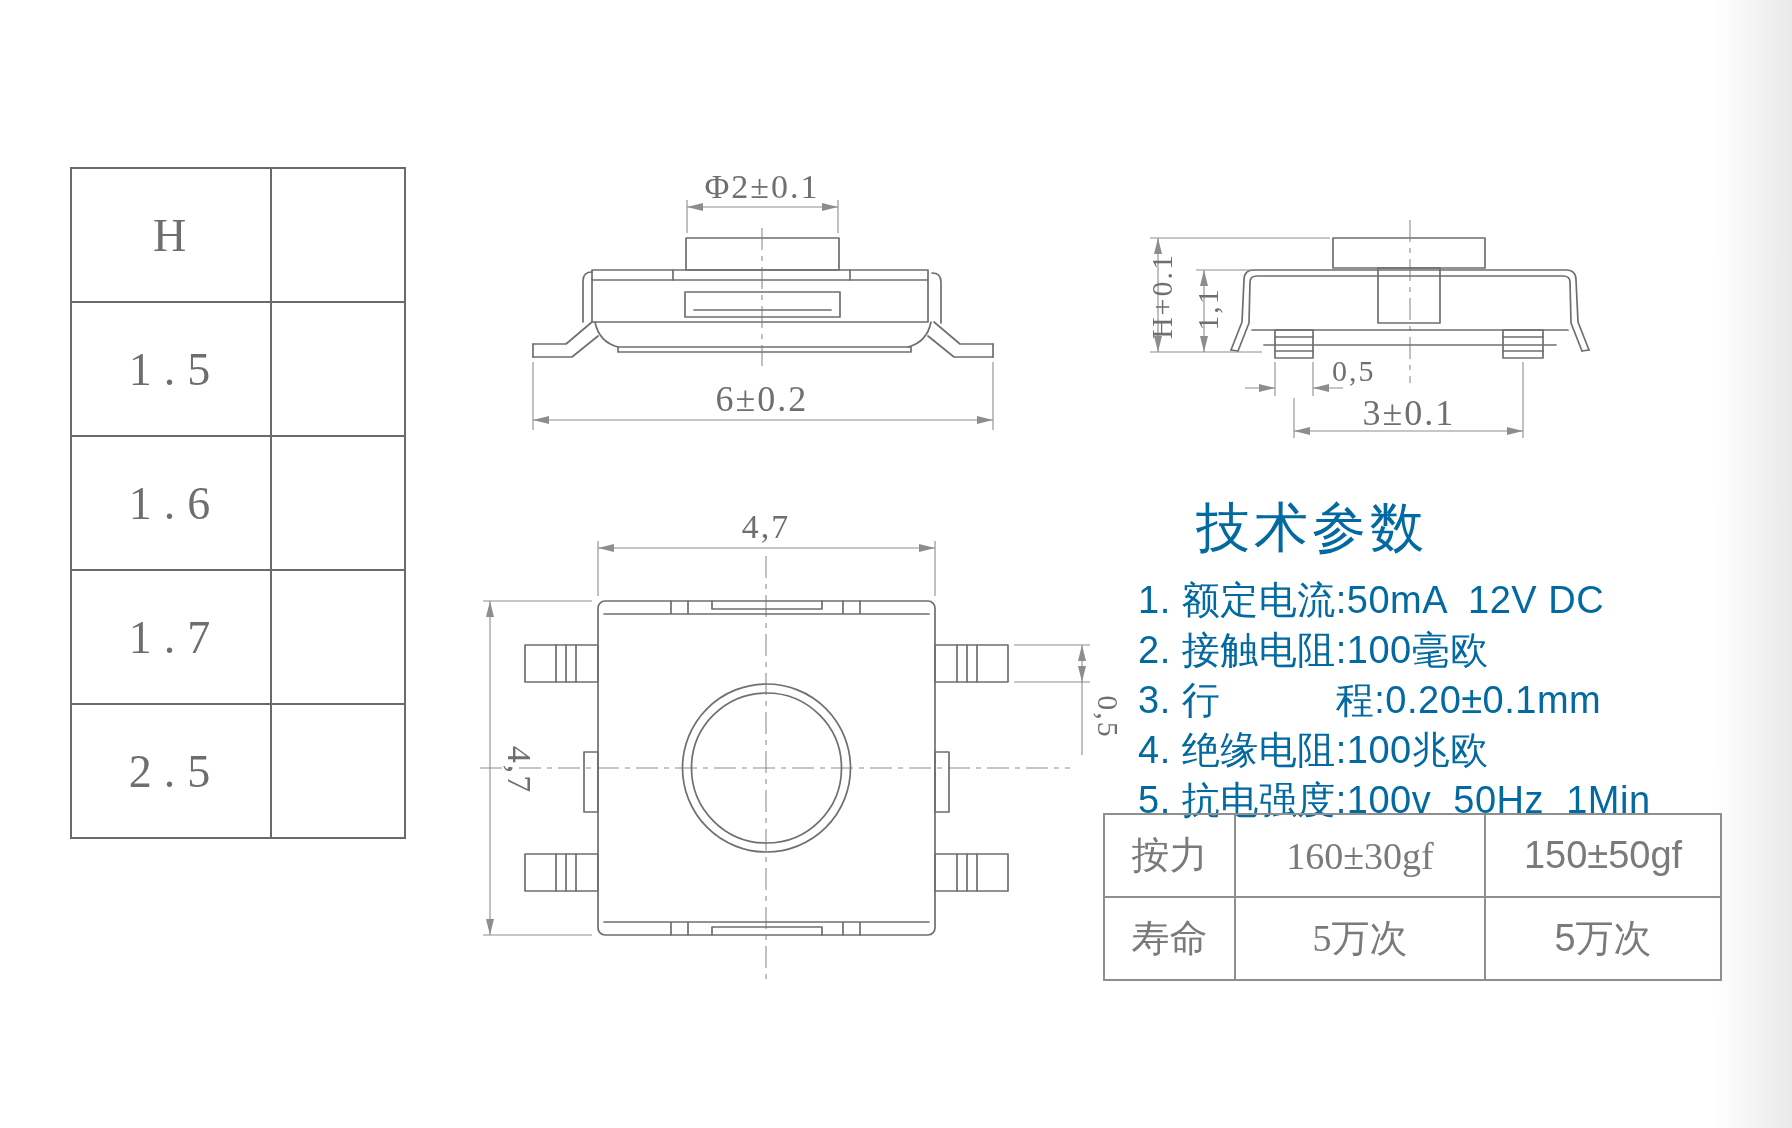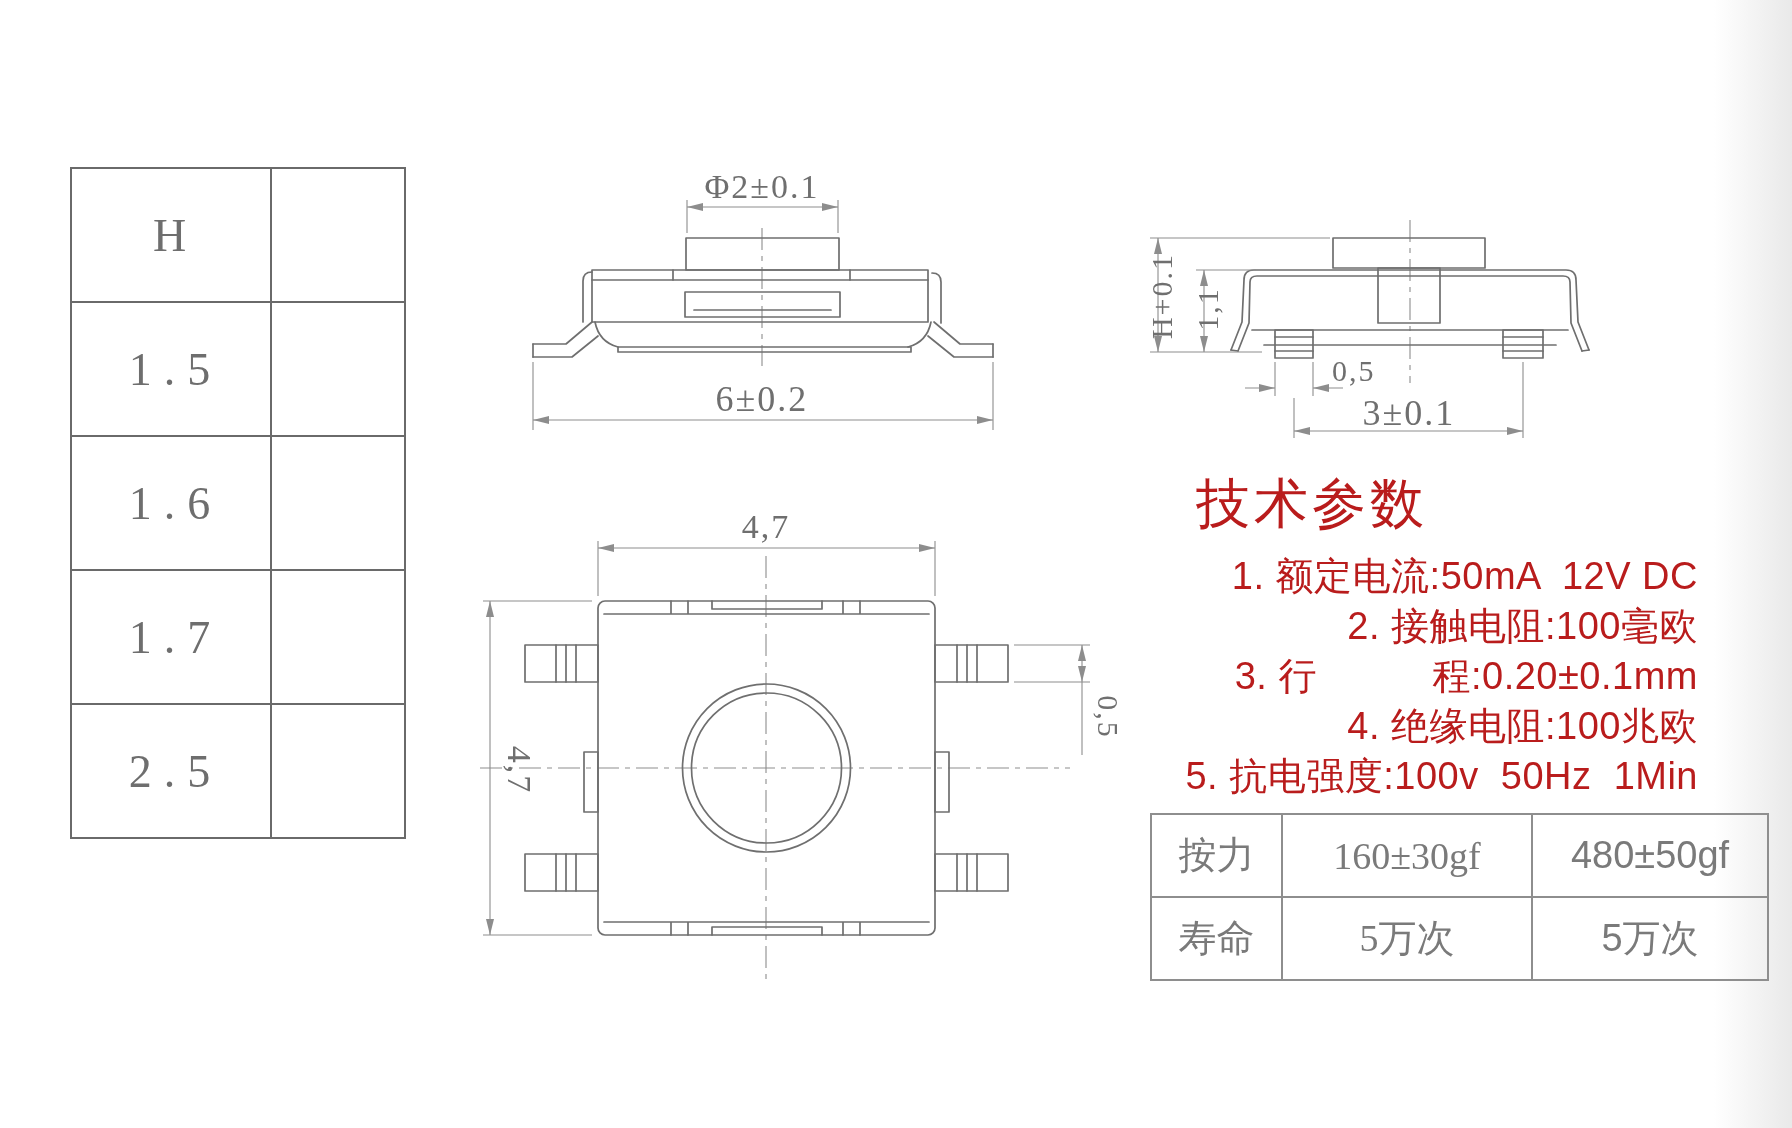--- a/index.html
+++ b/index.html
@@ -16,29 +16,29 @@
     position:absolute;left:70px;top:167px;border-collapse:collapse;table-layout:fixed;
   }
   .h-table td{
     border:2px solid #6a6a6a;width:121px;height:130px;
     text-align:center;vertical-align:middle;
     font-family:"Liberation Serif","DejaVu Serif",serif;
     font-size:46px;color:#6e6e6e;letter-spacing:12px;padding-left:10px;
   }
   .h-table td.c1{width:187px;}
   
-  .tech{position:absolute;left:1138px;top:468px;width:560px;color:#b91c1c;}
+  .tech{position:absolute;left:1138px;top:492px;width:560px;color:#0369a1;}
   .tech .title{
     font-size:54px;letter-spacing:4px;margin:0 0 10px 58px;font-weight:400;
   }
   .tech .item{
-    font-size:38px;line-height:50px;white-space:pre;letter-spacing:0.5px;text-align:right;
-  }
-  
-  .spec-table{position:absolute;left:1103px;top:813px;border-collapse:collapse;table-layout:fixed;margin-left:47px;}
+    font-size:38px;line-height:50px;white-space:pre;letter-spacing:0.5px;
+  }
+  
+  .spec-table{position:absolute;left:1103px;top:813px;border-collapse:collapse;table-layout:fixed;}
   .spec-table td{
     border:2px solid #8e8e8e;text-align:center;vertical-align:middle;
     font-size:38px;color:#7a7a7a;height:79px;
   }
   .spec-table td.c1{width:127px;}
   .spec-table td.c2{width:246px;font-family:Liberation Serif, serif;}
   .spec-table td.c3{width:232px;}
   
   svg{position:absolute;left:0;top:0;}
   .obj{fill:none;stroke:#6f6f6f;stroke-width:1.7;stroke-linejoin:round;stroke-linecap:round;}
@@ -210,21 +210,21 @@
   <div class="item">3. 行　　　程:0.20±0.1mm</div>
   <div class="item">4. 绝缘电阻:100兆欧</div>
   <div class="item">5. 抗电强度:100v  50Hz  1Min</div>
 </div>
 
 <table class="spec-table">
   <tbody>
       <tr>
     <td class="c1">按力</td>
     <td class="c2">160±30gf</td>
-    <td class="c3">480±50gf</td>
+    <td class="c3">150±50gf</td>
   </tr>
   <tr>
     <td class="c1">寿命</td>
     <td class="c2">5万次</td>
     <td class="c3">5万次</td>
   </tr>
 </tbody>
   </table>
 
 </body></html>

